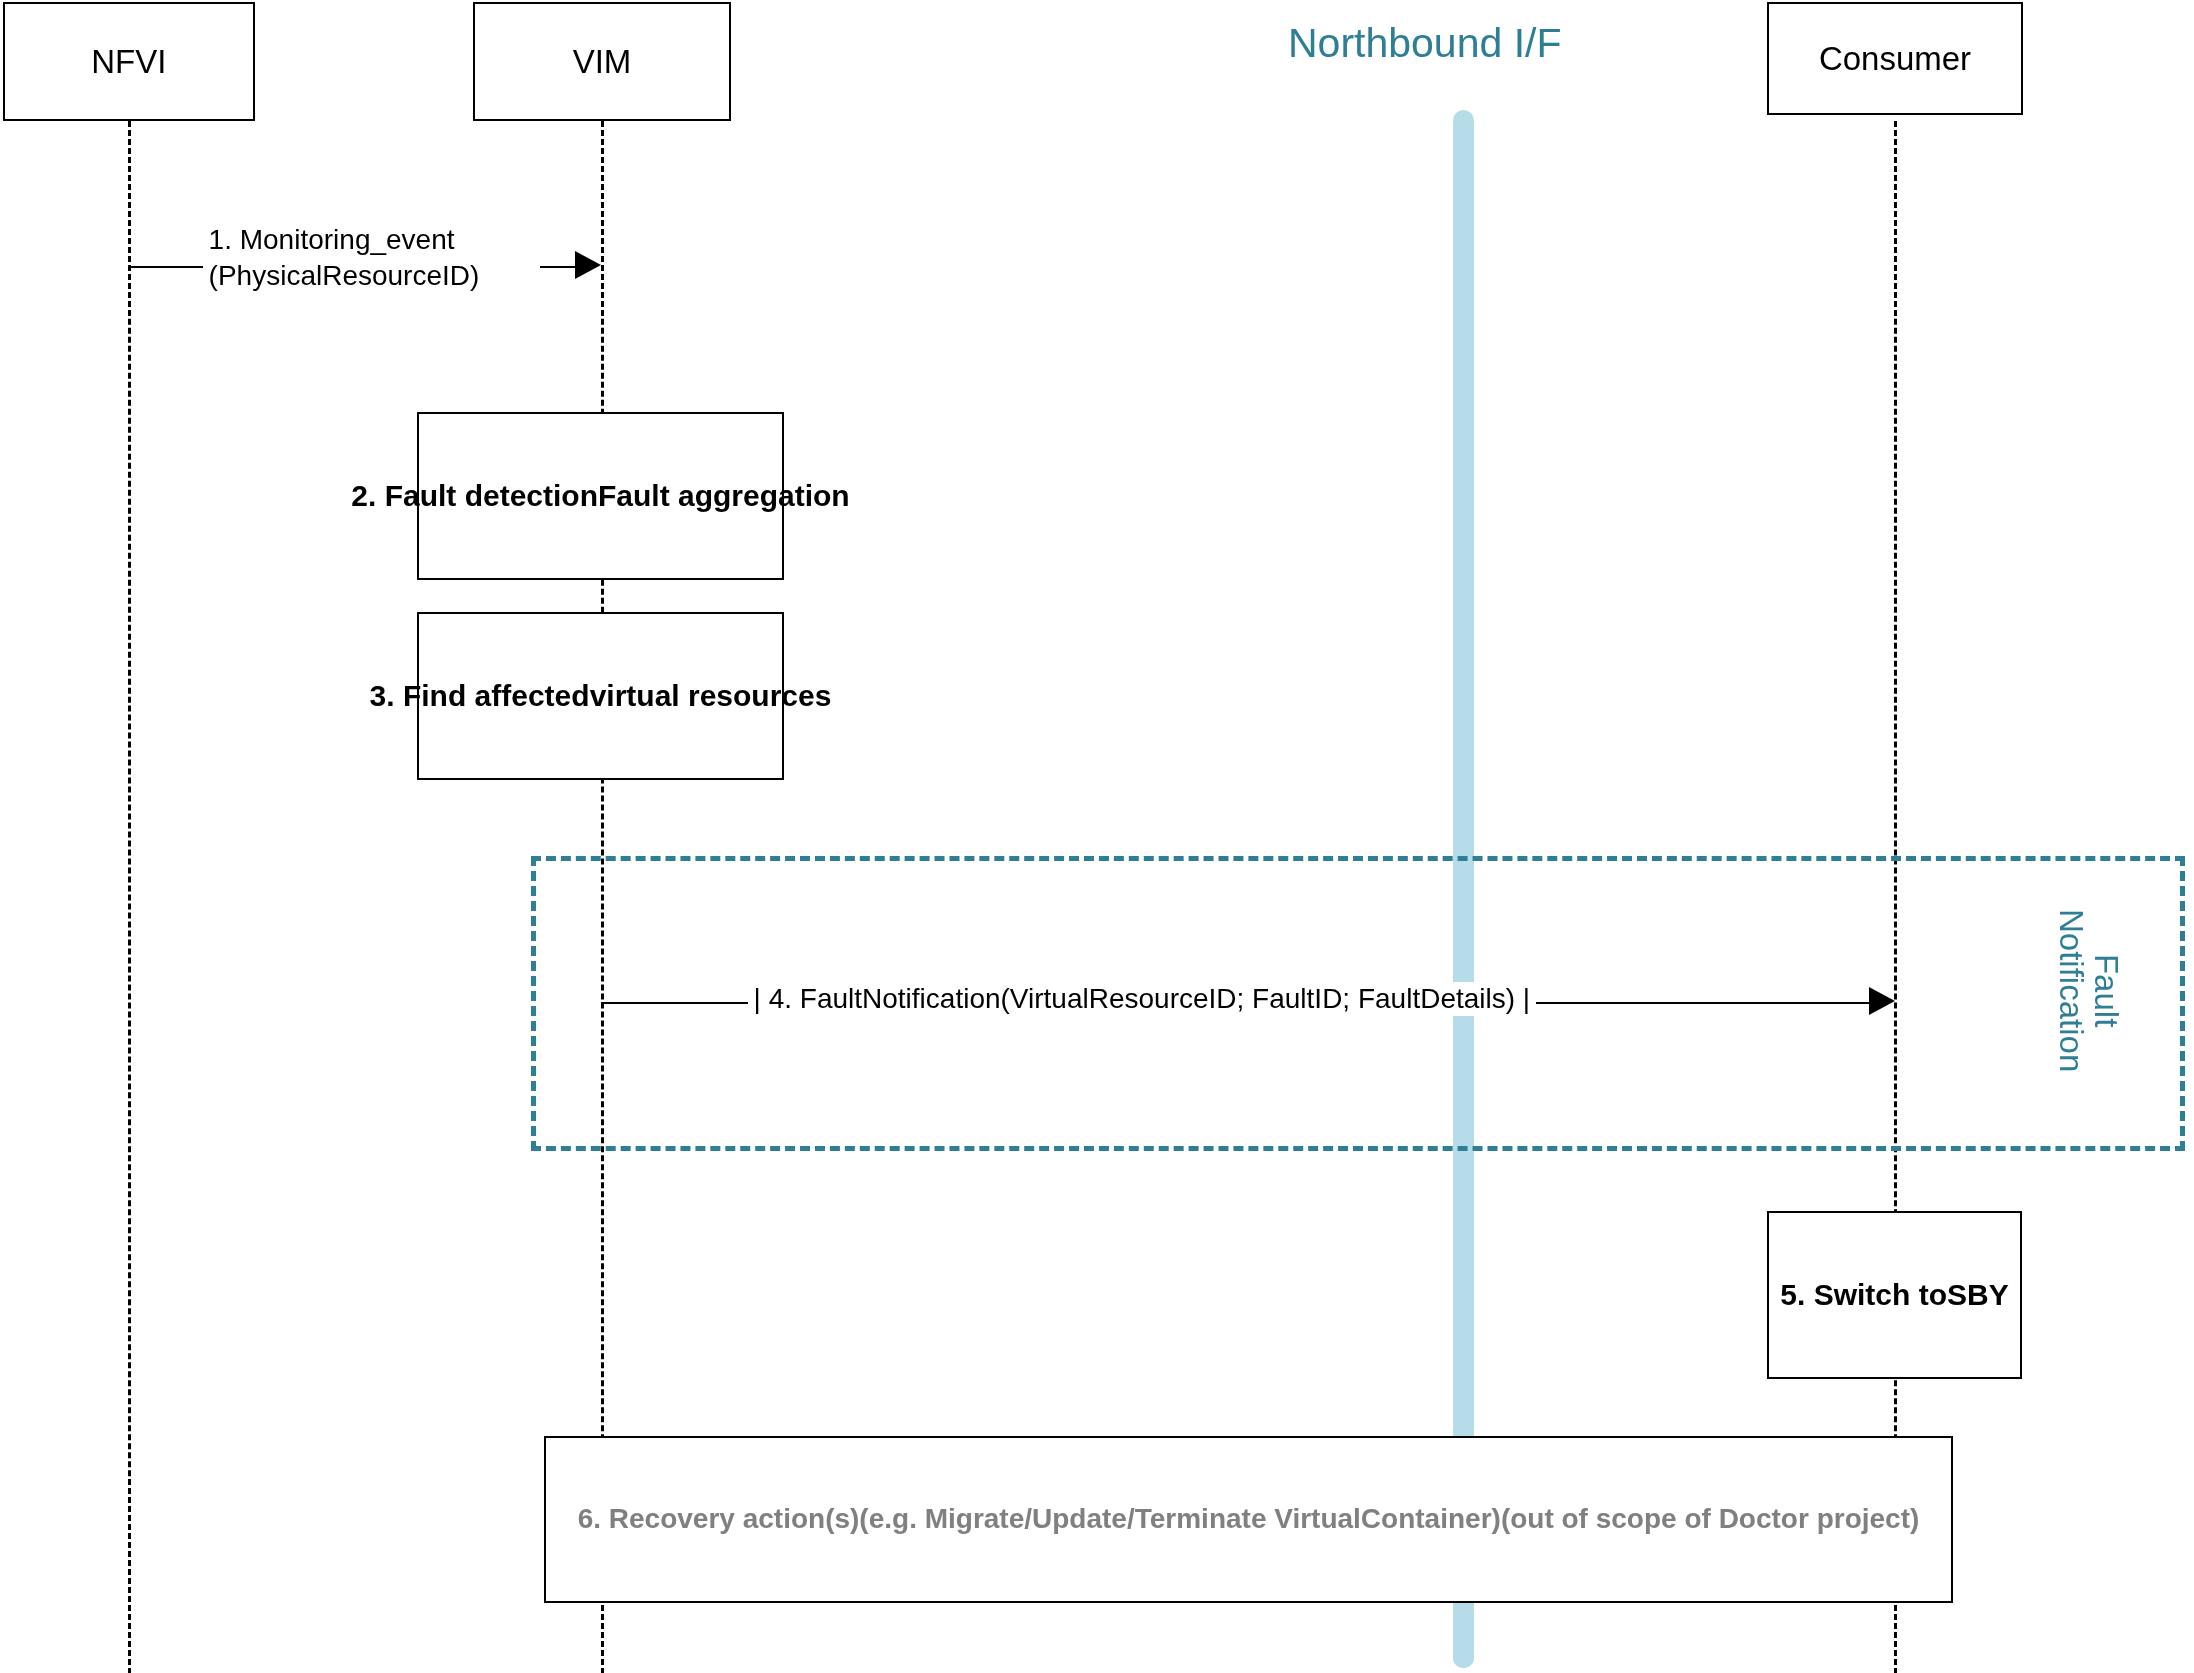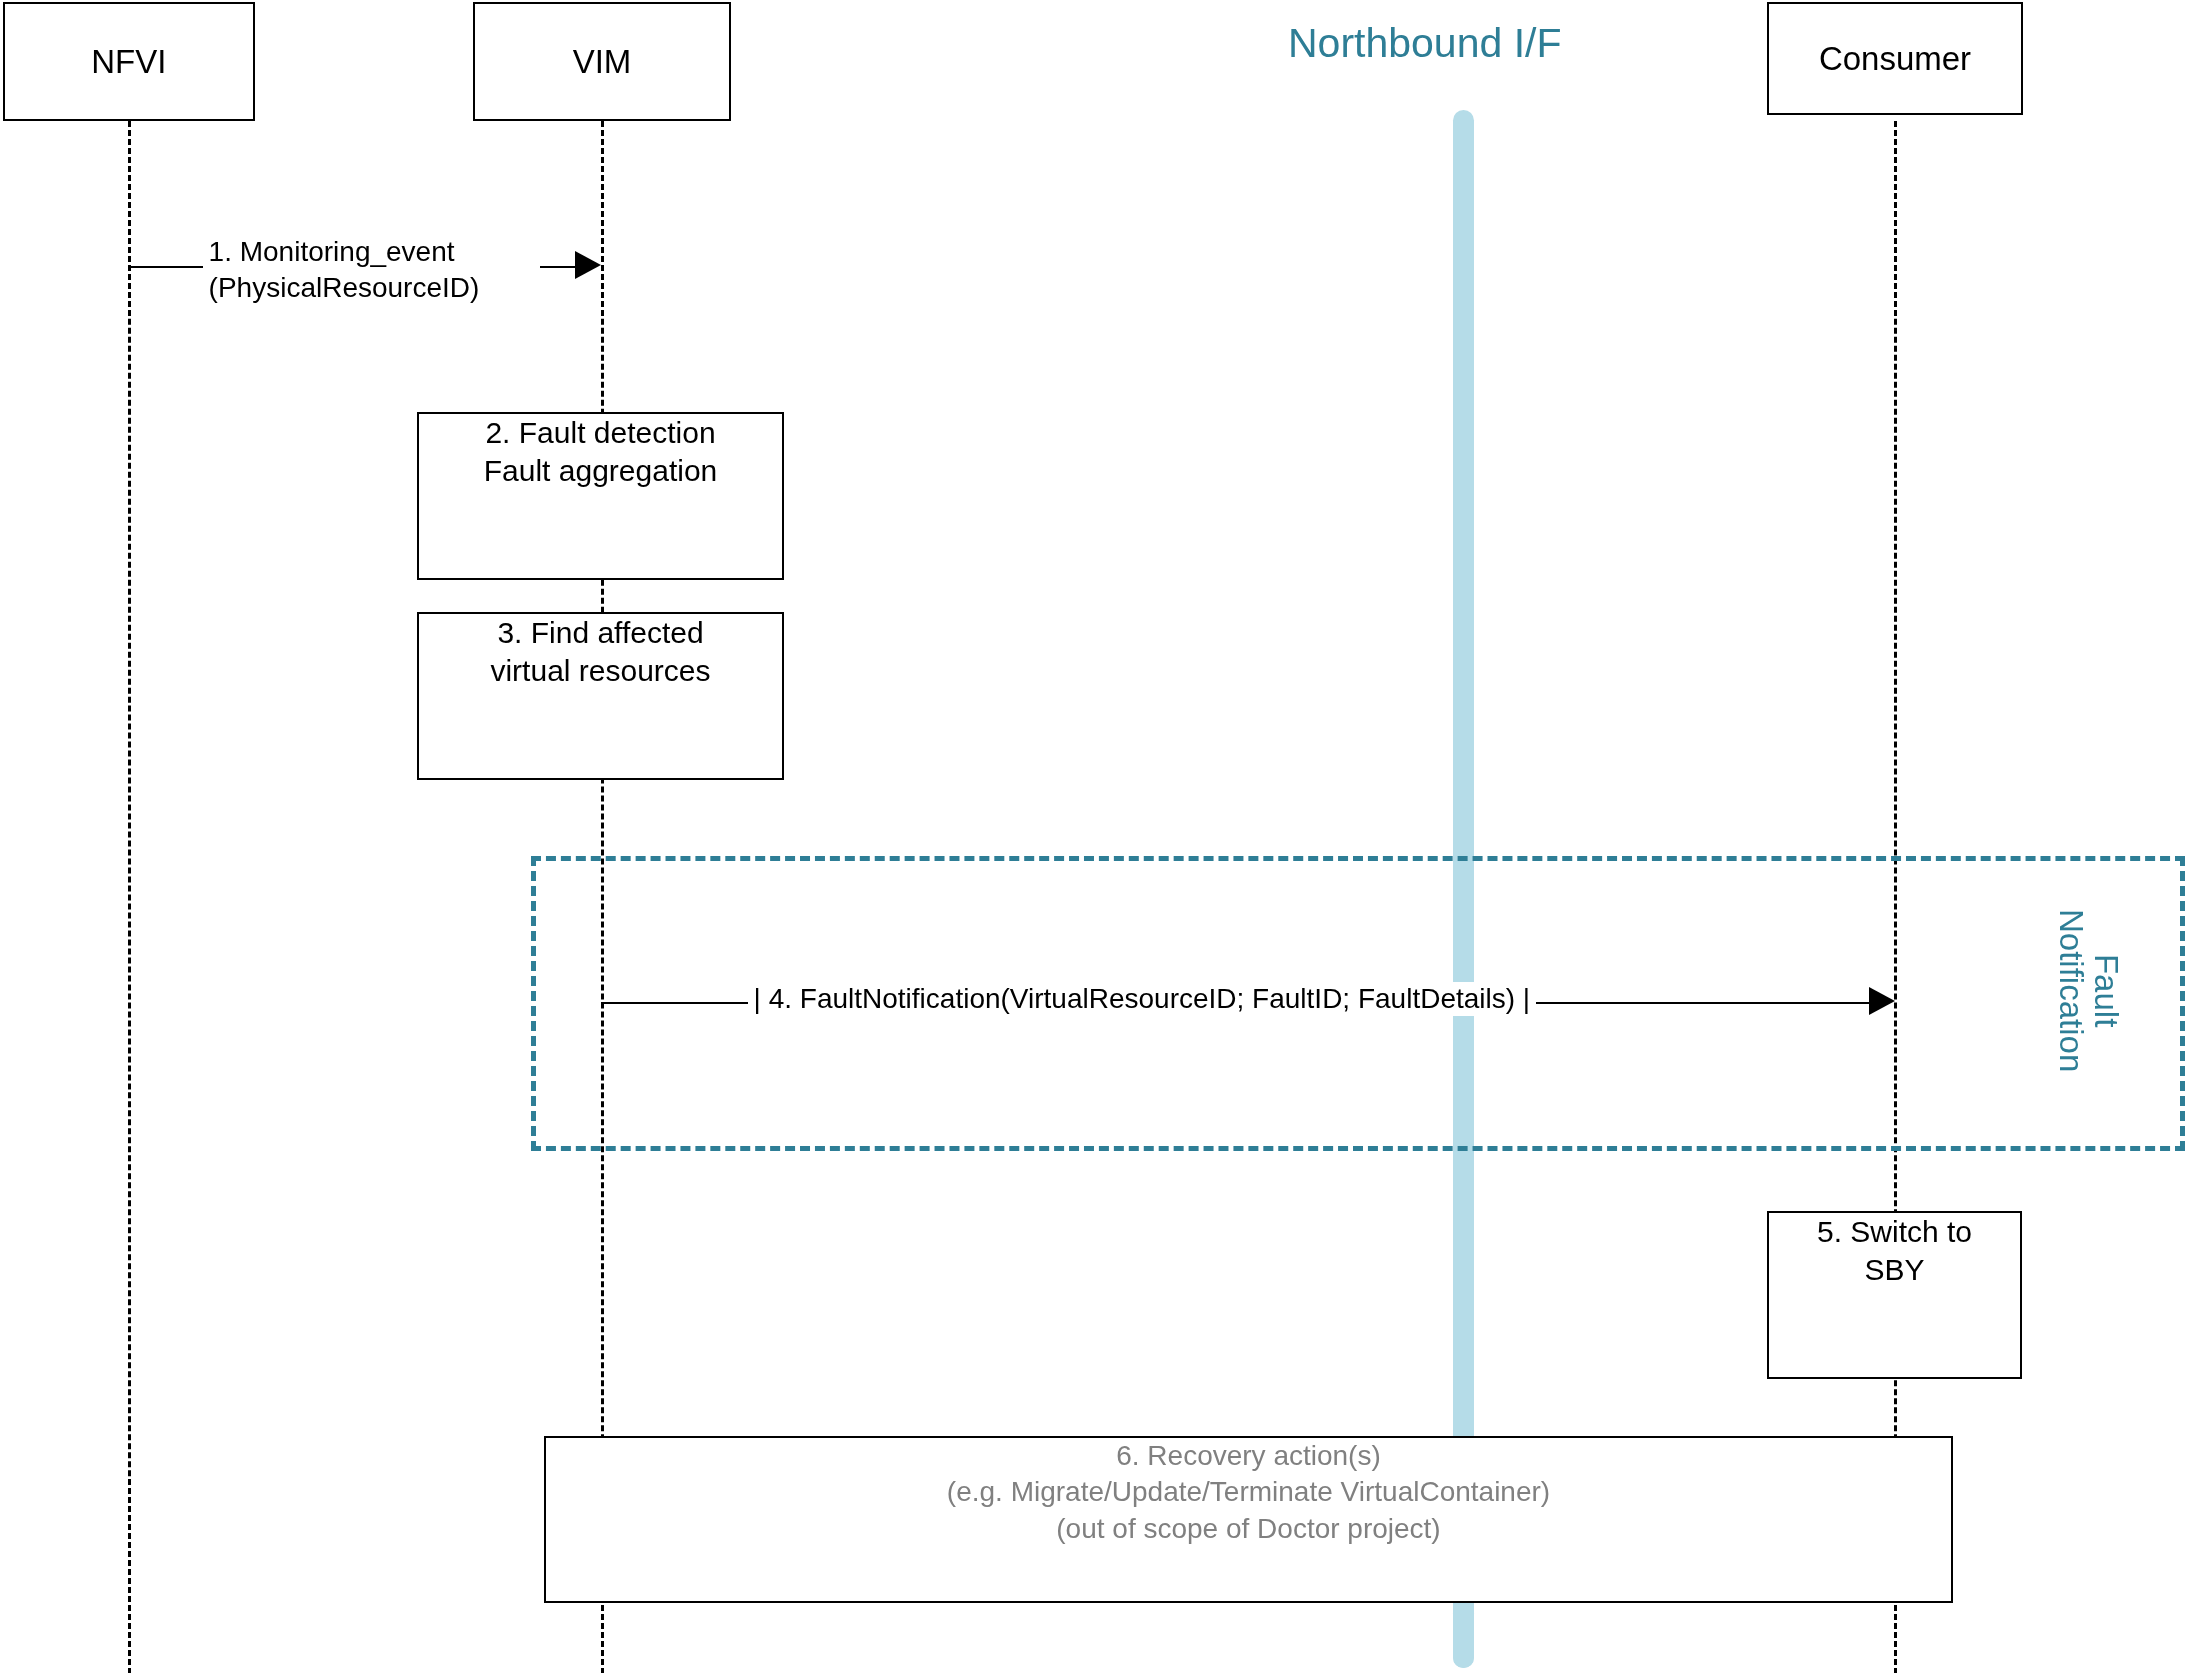--- a/index.html
+++ b/index.html
@@ -57,23 +57,25 @@
     white-space: nowrap;
   }
 
   
   .proc-box {
     position: absolute;
     box-sizing: border-box;
     border: 2.3px solid #000000;
     background: #ffffff;
     display: flex;
-    flex-direction: column;
+    flex-direction: row;
     align-items: center;
+    justify-content: center;
     text-align: center;
+    font-weight: bold;
   }
   .proc-box .line {
     font-size: 30px;
     line-height: 1.25;
     white-space: nowrap;
   }
   .proc-box.wide .line {
     font-size: 28px;
     line-height: 1.3;
   }
@@ -96,21 +98,20 @@
     position: absolute;
     font-size: 28px;
     line-height: 1.22;
     white-space: nowrap;
     background: #ffffff;
     padding: 0 5.6px;
     text-align: center;
   }
   .msg-label.two-line {
     line-height: 1.28;
-    margin-top: 12px;
   }
 
   
   .frame {
     position: absolute;
     box-sizing: border-box;
     border-style: dashed;
     border-width: 5px;
     background: transparent;
   }

